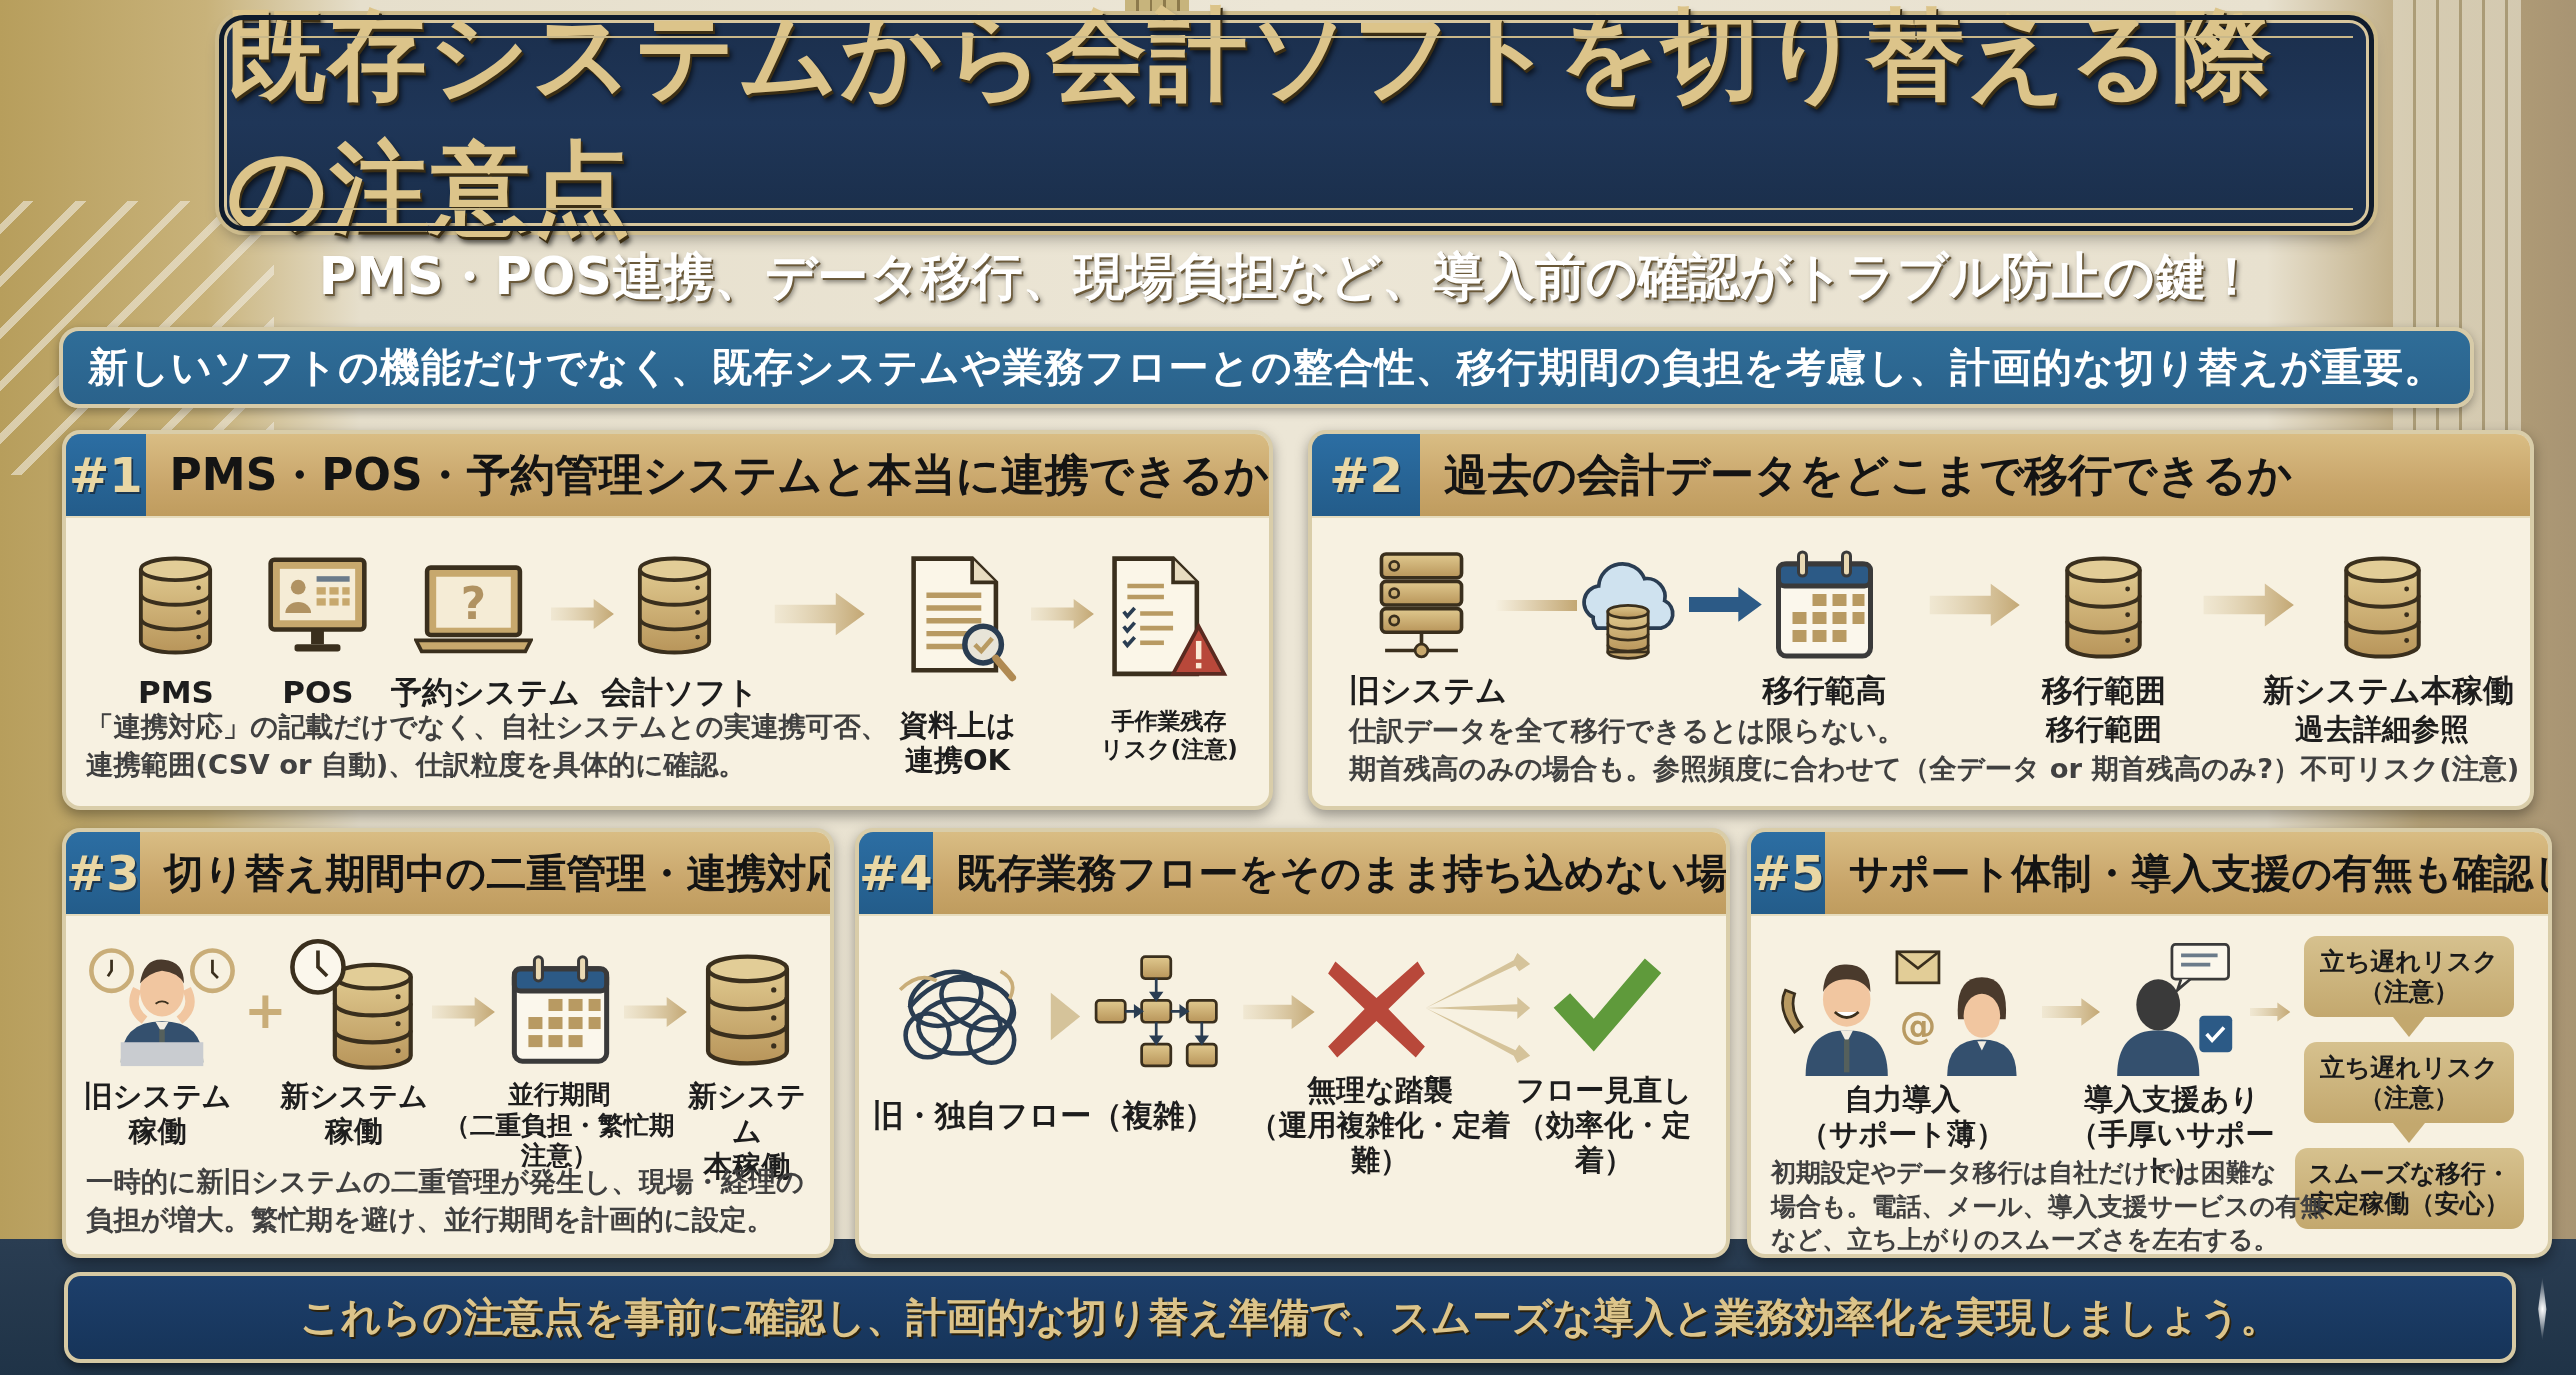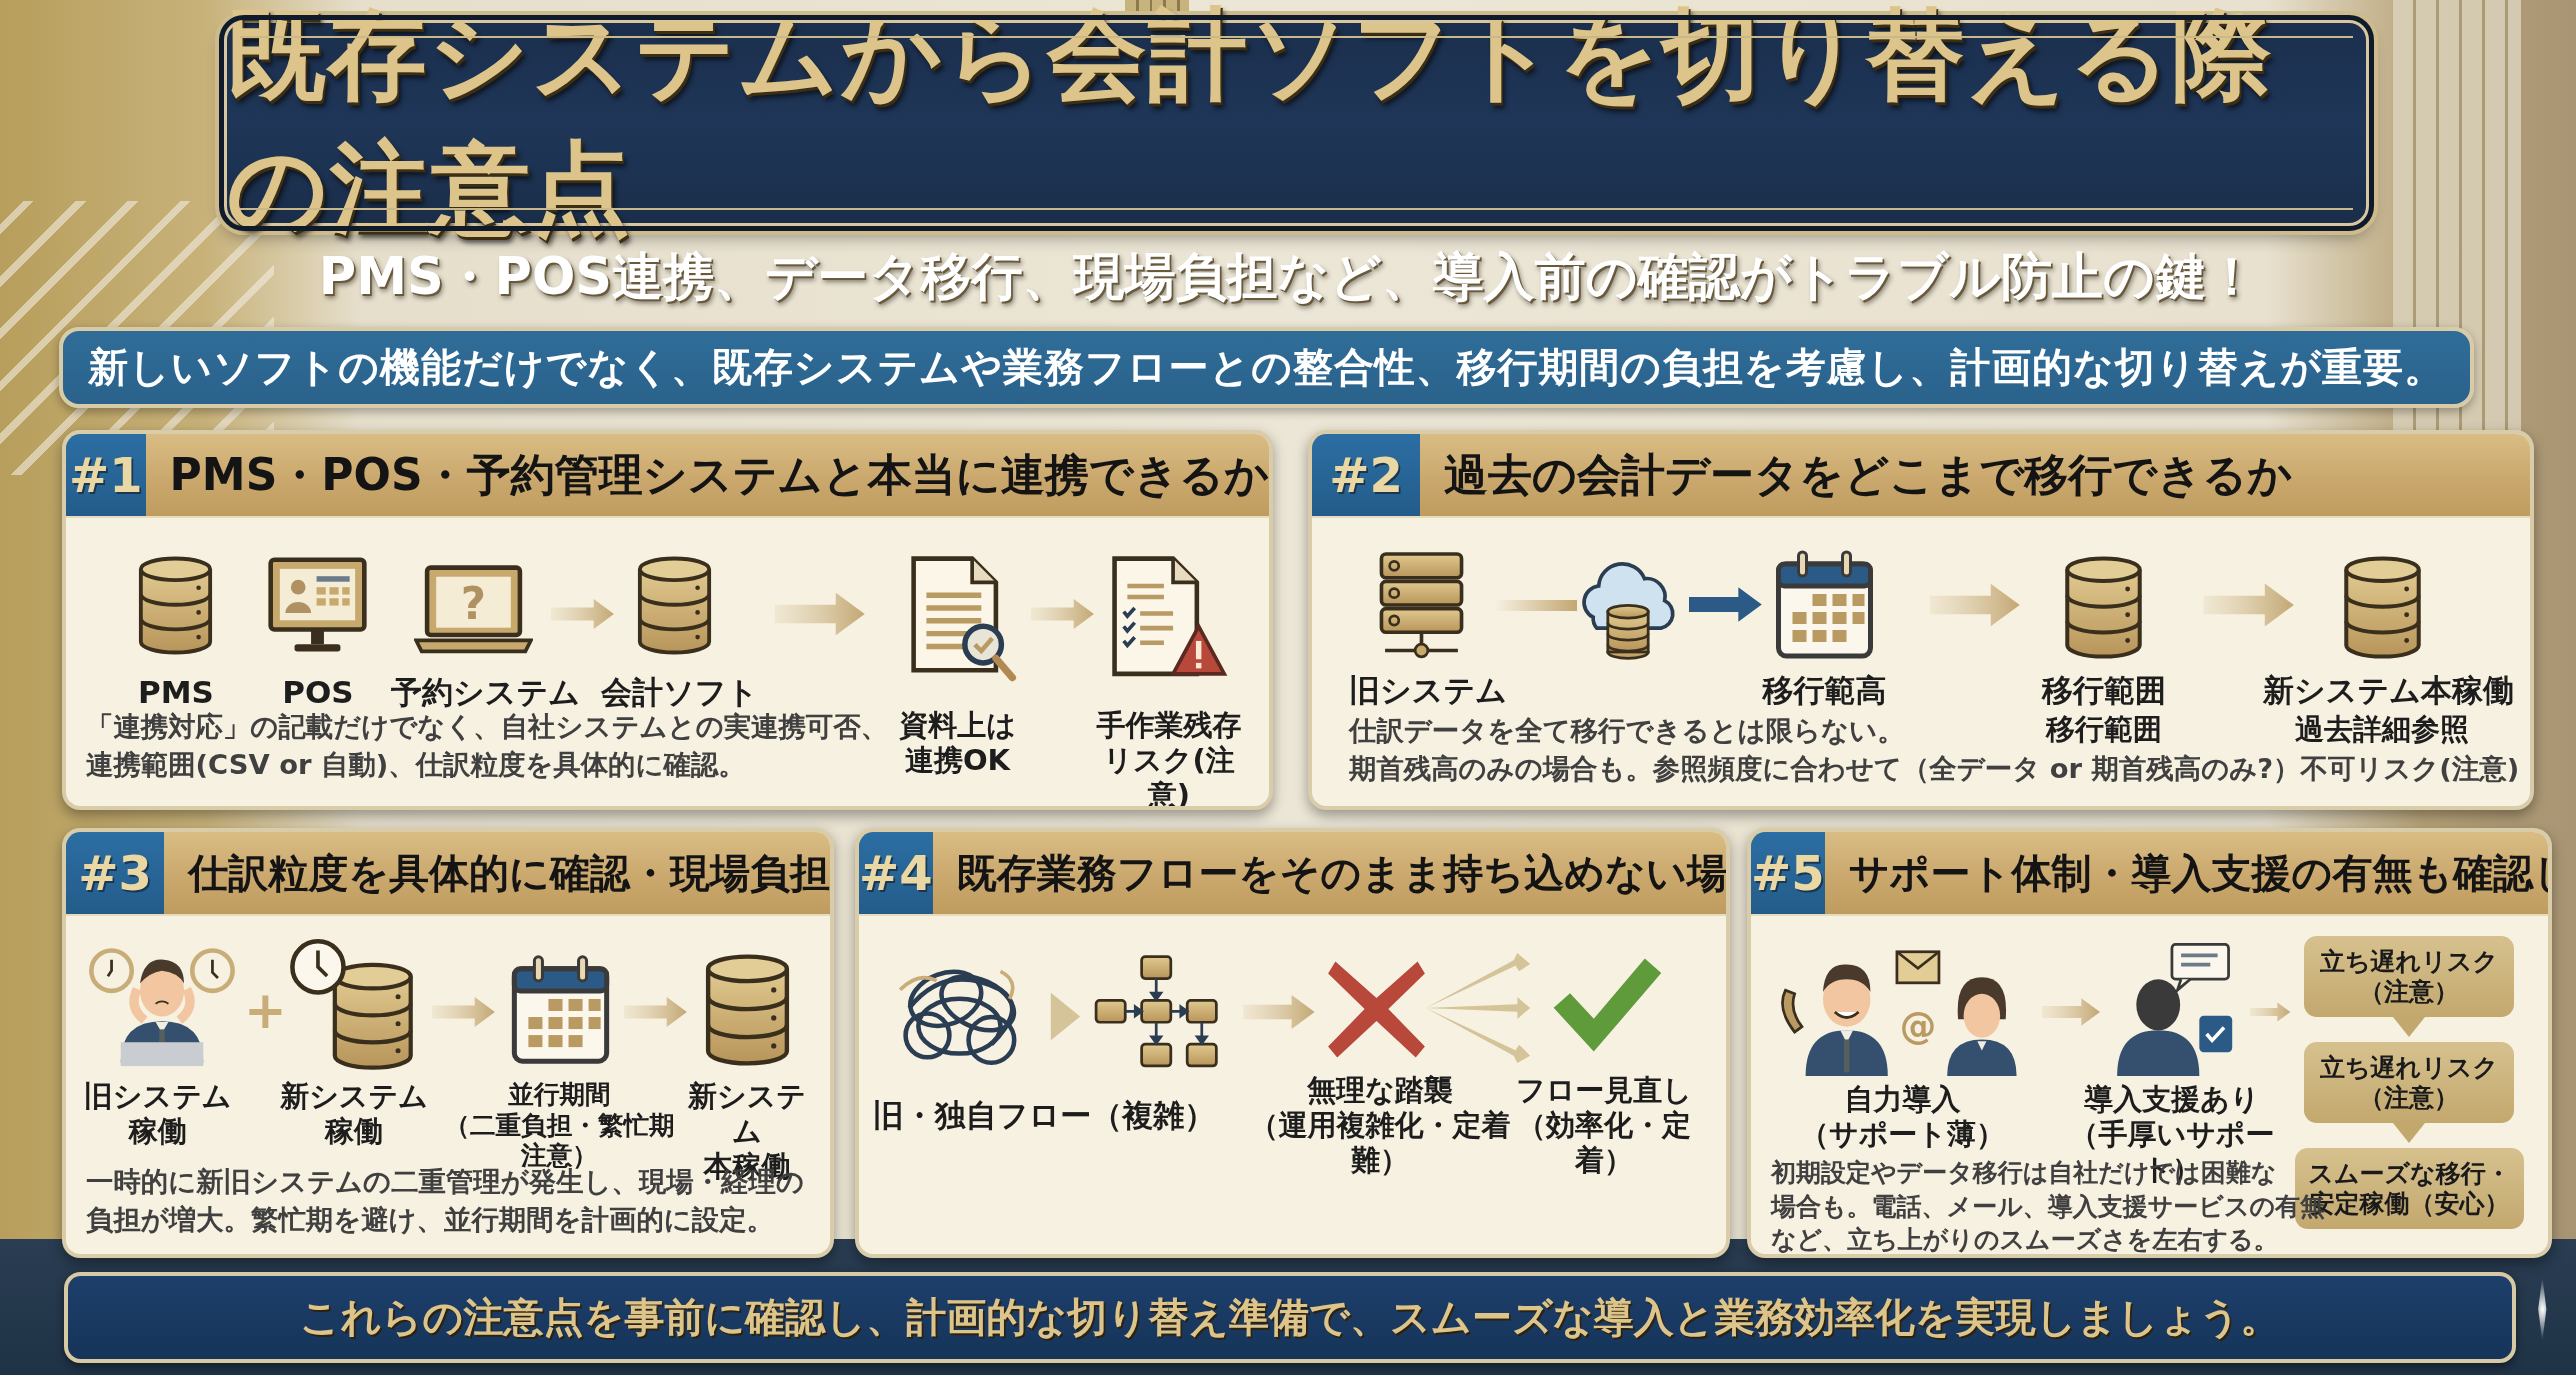--- a/index.html
+++ b/index.html
@@ -272,21 +272,21 @@
       <rect x="95" y="94" width="6" height="20" fill="#fbe9d4"></rect>
         <rect x="95" y="118" width="6" height="6" fill="#fbe9d4"></rect>
     </svg>
 
     <div class="lbl" style="left:55px;top:156px;width:110px">PMS</div>
     <div class="lbl" style="left:197px;top:156px;width:110px">POS</div>
     <div class="lbl" style="left:325px;top:156px;width:174px">予約システム</div>
     <div class="lbl" style="left:535px;top:156px;width:156px">会計ソフト</div>
     <div class="lbl" style="left:823px;top:190px;width:137px;white-space:pre-line;font-size:29px">資料上は
 連携OK</div>
-    <div class="lbl" style="left:1025px;top:190px;width:156px;white-space:pre-line;font-size:29px">手作業残存
+    <div class="lbl" style="left:1025px;top:190px;width:156px;white-space:pre-line;font-size:23px">手作業残存
 リスク(注意)</div>
 
     <div class="desc" style="left:20px;top:190px">
       <div>「連携対応」の記載だけでなく、自社システムとの実連携可否、</div>
       <div>連携範囲(CSV or 自動)、仕訳粒度を具体的に確認。</div>
     </div>
   </div>
 </section>
 
 <section class="card" style="left:1308px;top:430px;width:1226px;height:380px;">
@@ -353,21 +353,21 @@
     <div class="desc" style="left:37px;top:194px">
       <div>仕訳データを全て移行できるとは限らない。</div>
       <div>期首残高のみの場合も。参照頻度に合わせて（全データ or 期首残高のみ?）不可リスク(注意)</div>
     </div>
   </div>
 </section>
 
 <section class="card sm" style="left:62px;top:828px;width:772px;height:430px;">
   <div class="card-header">
     <div class="card-num">#3</div>
-    <div class="card-title">仕訳粒度を具体的に確認・現場負担</div>
+    <div class="card-title">切り替え期間中の二重管理・連携対応</div>
   </div>
   <div class="card-body">
     <svg class="ico" style="left:18.3px;top:18.3px" width="156" height="133" viewBox="0 0 170 145">
       <circle cx="30" cy="40" r="22" fill="#f7f1e1" stroke="#c9ad78" stroke-width="5"></circle>
         <path d="M30 28 v12 l-4 6" stroke="#3a2f1d" stroke-width="3" fill="none"></path>
       <circle cx="140" cy="40" r="22" fill="#f7f1e1" stroke="#c9ad78" stroke-width="5"></circle>
         <path d="M140 28 v14 l6 6" stroke="#3a2f1d" stroke-width="3" fill="none"></path>
       <path d="M40 140 q0 -45 45 -45 q45 0 45 45 z" fill="#34506e"></path>
       <path d="M78 96 l7 12 l7 -12" fill="#f2ede2"></path>
         <rect x="82" y="104" width="6" height="30" fill="#55605c"></rect>

